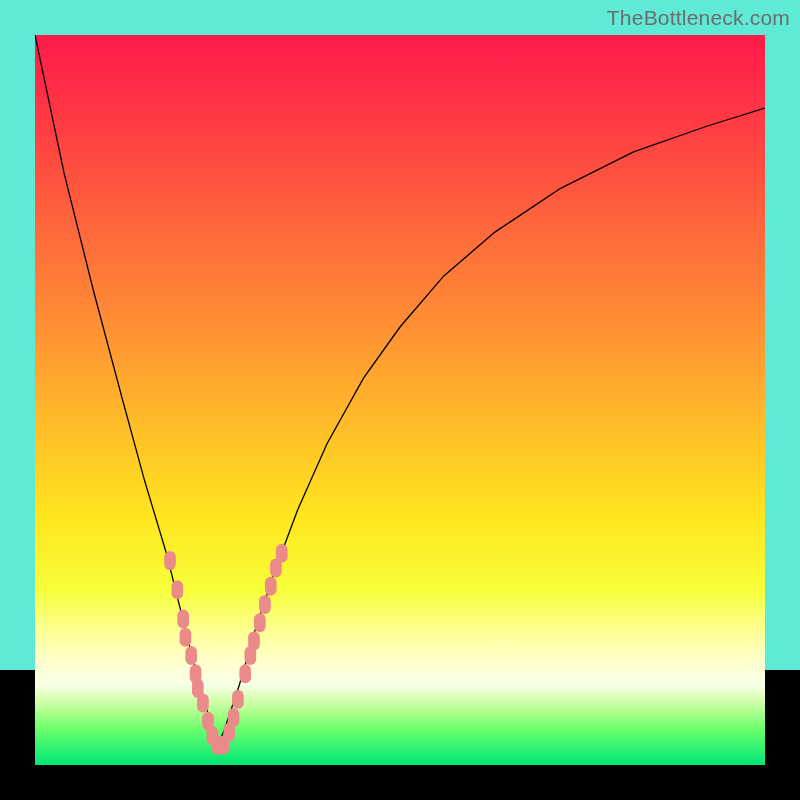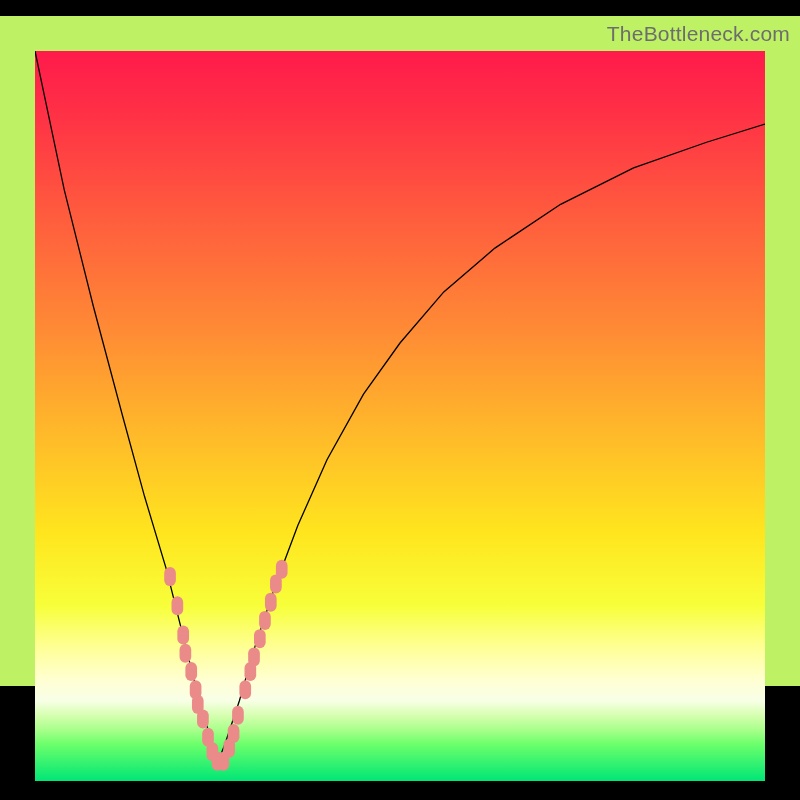--- a/index.html
+++ b/index.html
@@ -6,24 +6,24 @@
     margin: 0;
     padding: 0;
     width: 800px;
     height: 800px;
     overflow: hidden;
     background: #000;
     font-family: Arial, Helvetica, sans-serif;
   }
   .frame {
     position: absolute;
-    top: 16px; left: 0;
+    top: 0; left: 0;
     width: 800px;
     height: 670px;
-    background: #bef264;
+    background: #5eead4;
   }
   .plot-area {
     position: absolute;
     top: 35px;
     left: 35px;
     width: 730px;
     height: 730px;
     overflow: hidden;
   }
   .gradient-bg {

